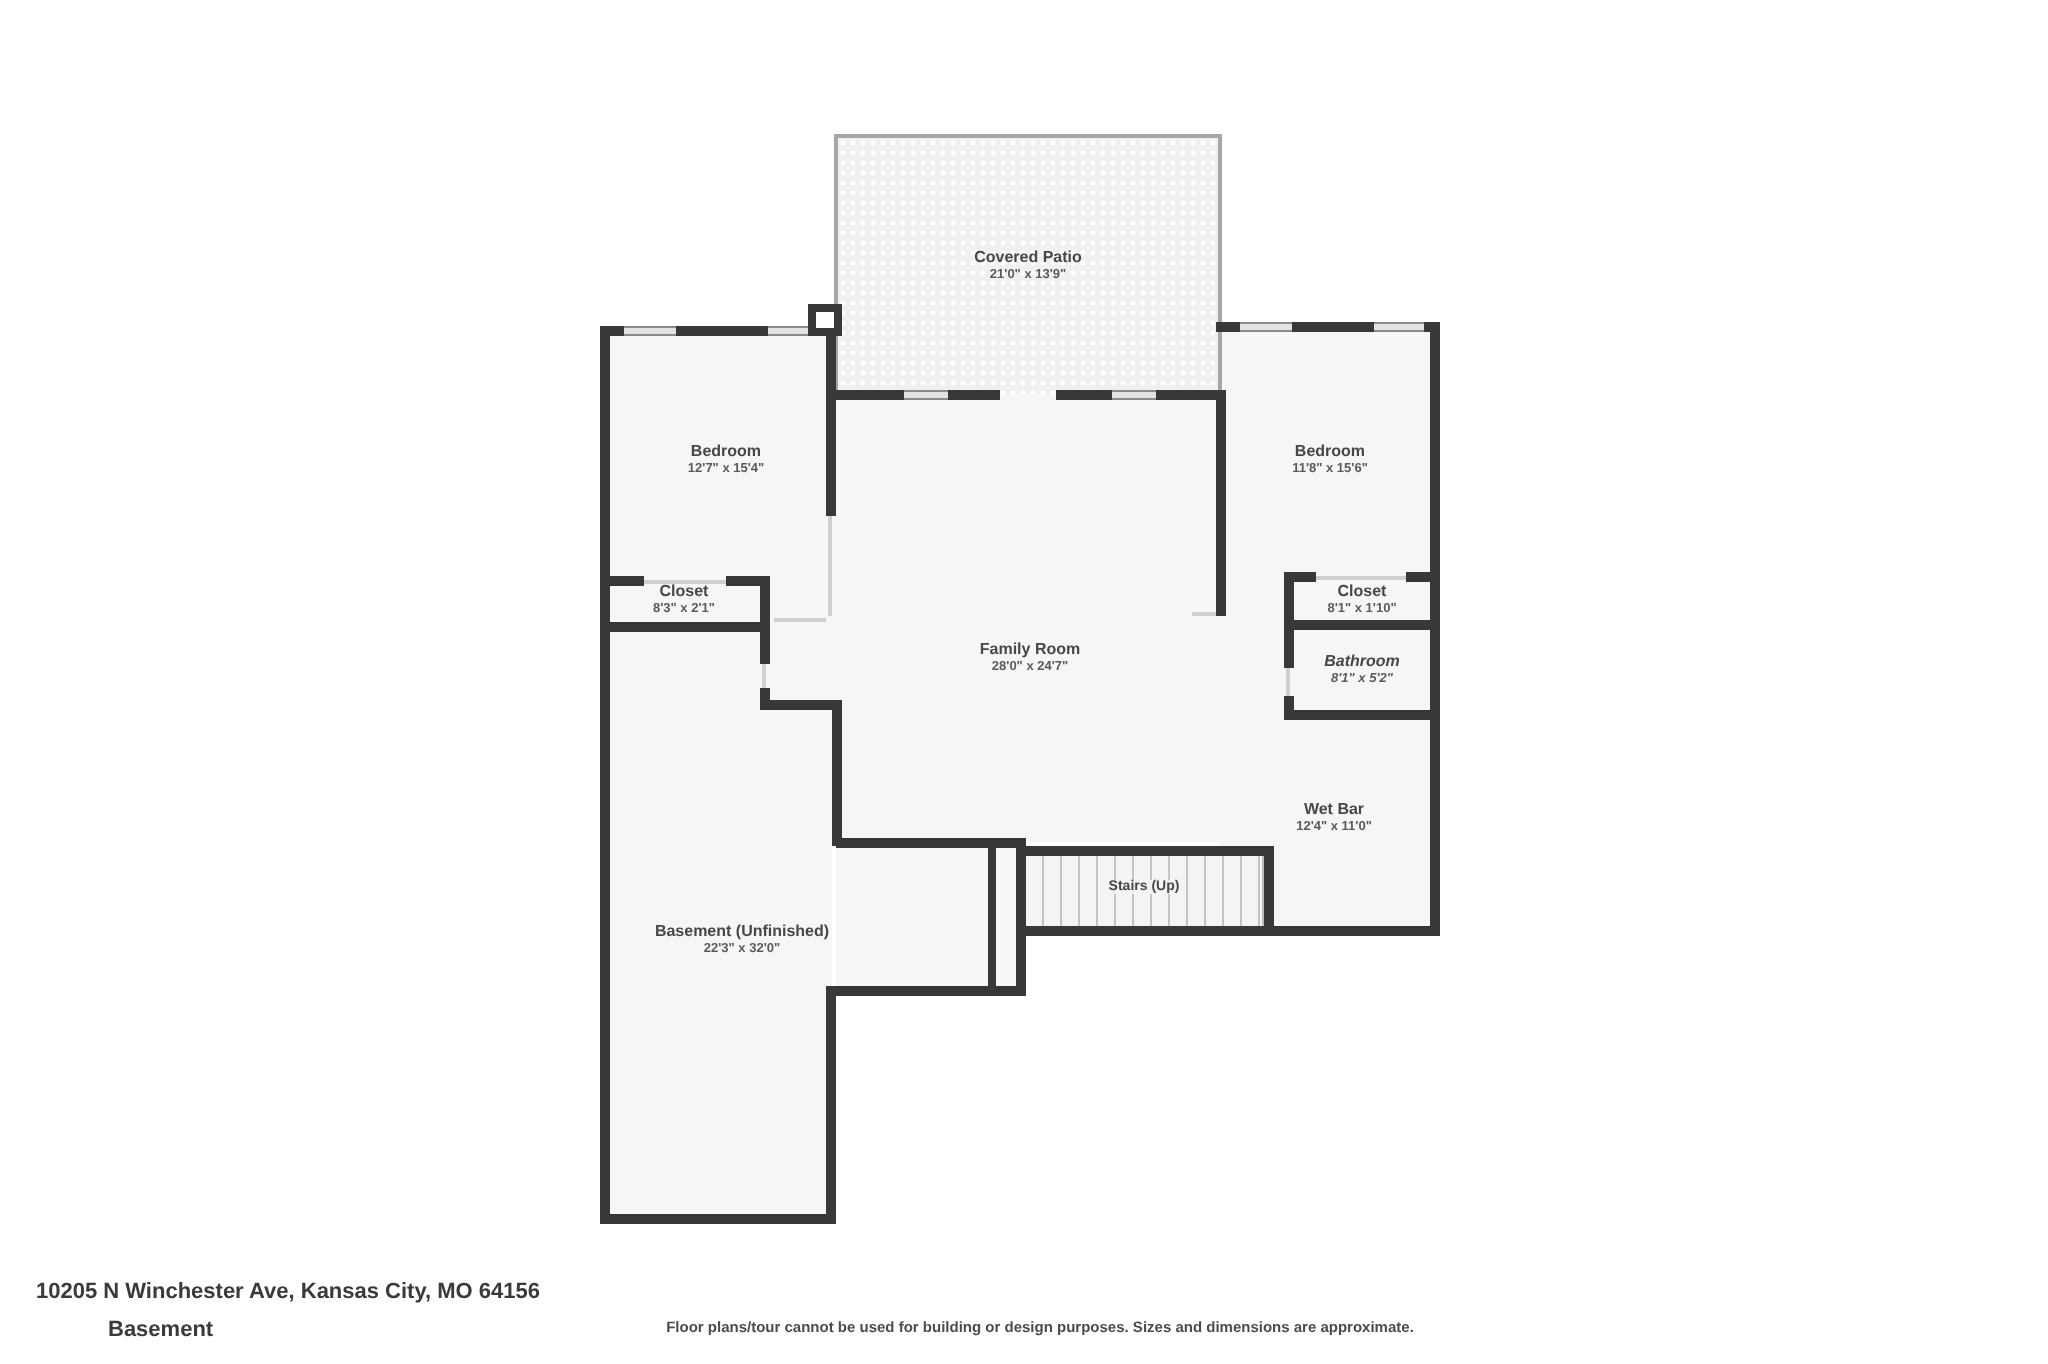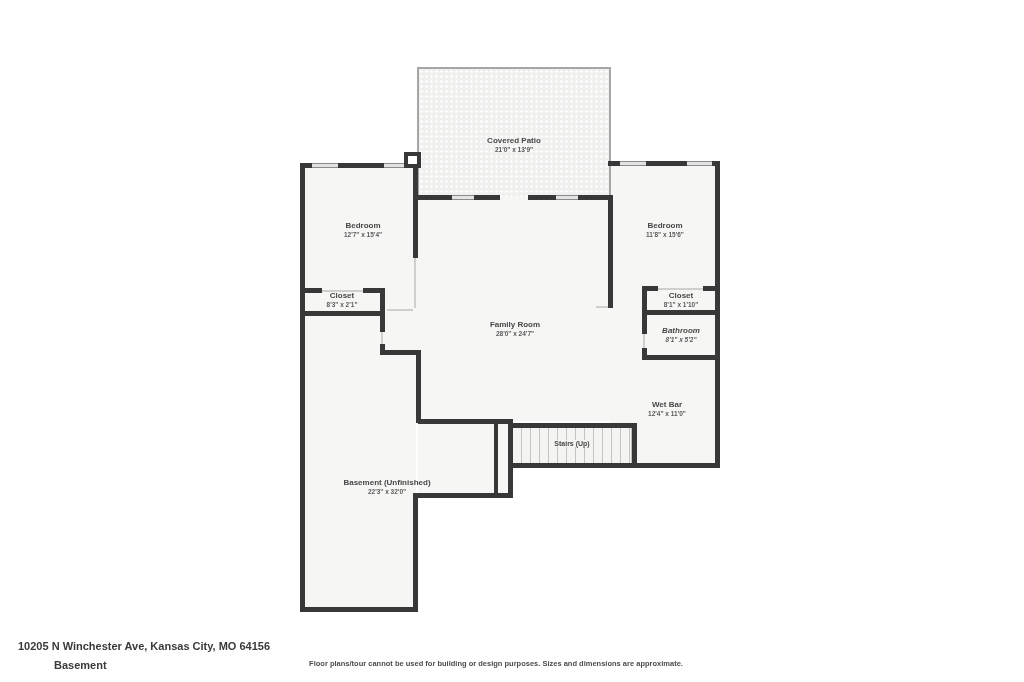--- a/index.html
+++ b/index.html
@@ -21,21 +21,21 @@
           border-right:1px solid #bdbdbb;box-sizing:border-box;}
   .bump{position:absolute;left:404px;top:152px;width:17px;height:16px;z-index:4;
         background:#ffffff;border:4px solid #383838;box-sizing:border-box;}
   .lbl{position:absolute;z-index:6;text-align:center;transform:translateX(-50%);white-space:nowrap;}
   .lbl .nm{font-size:8px;font-weight:bold;color:#474747;line-height:10px;}
   .lbl .dm{font-size:6.5px;font-weight:600;color:#5a5a5a;line-height:8px;}
   .stairs-lbl{position:absolute;z-index:6;transform:translateX(-50%);font-size:7px;font-weight:bold;
               color:#474747;background:rgba(244,244,243,0.9);padding:0 3px;white-space:nowrap;}
   .addr{position:absolute;left:18px;top:640px;font-size:11px;font-weight:bold;color:#3a3a3a;}
   .level{position:absolute;left:18px;top:659px;font-size:11px;font-weight:bold;color:#3a3a3a;padding-left:36px;}
-  .disc{position:absolute;left:496px;top:659px;transform:translateX(-50%);font-size:7.5px;
+  .disc{position:absolute;left:520px;top:659px;transform:translateX(-50%);font-size:7.5px;
         font-weight:bold;color:#4c4c4c;white-space:nowrap;}
 </style>
 </head>
 <body>
 
 <div class="page">
   <div class="plan">
 
     <div class="floor" style="left:302px;top:165px;width:114px;height:444px;"></div>
     <div class="floor" style="left:416px;top:197px;width:196px;height:224px;"></div>
@@ -93,21 +93,21 @@
     <div class="win" style="left:687px;top:161px;width:25px;height:5px;"></div>
 
     <div class="door" style="left:322px;top:290px;width:41px;height:2px;"></div>
     <div class="door" style="left:414px;top:258px;width:2px;height:50px;"></div>
     <div class="door" style="left:381px;top:332px;width:2px;height:14px;"></div>
     <div class="door" style="left:387px;top:309px;width:26px;height:2px;"></div>
     <div class="door" style="left:643px;top:334px;width:2px;height:14px;"></div>
     <div class="door" style="left:658px;top:288px;width:45px;height:2px;"></div>
     <div class="door" style="left:596px;top:306px;width:14px;height:2px;"></div>
 
-    <div class="lbl" style="left:514px;top:136px;text-align:center;">
+    <div class="lbl" style="left:514px;top:124px;text-align:center;">
       <div class="nm">Covered Patio</div>
       <div class="dm">21'0" x 13'9"</div>
     </div>
     <div class="lbl" style="left:363px;top:221px;">
       <div class="nm">Bedroom</div>
       <div class="dm">12'7" x 15'4"</div>
     </div>
     <div class="lbl" style="left:342px;top:291px;">
       <div class="nm">Closet</div>
       <div class="dm">8'3" x 2'1"</div>
@@ -126,21 +126,21 @@
     </div>
     <div class="lbl" style="left:681px;top:326px;font-style:italic;">
       <div class="nm">Bathroom</div>
       <div class="dm">8'1" x 5'2"</div>
     </div>
     <div class="lbl" style="left:667px;top:400px;">
       <div class="nm">Wet Bar</div>
       <div class="dm">12'4" x 11'0"</div>
     </div>
     <div class="stairs-lbl" style="left:572px;top:440px;">Stairs (Up)</div>
-    <div class="lbl" style="left:371px;top:478px;margin-left:16px;">
+    <div class="lbl" style="left:371px;top:461px;">
       <div class="nm">Basement (Unfinished)</div>
       <div class="dm">22'3" x 32'0"</div>
     </div>
   </div>
 
   <div class="addr">10205 N Winchester Ave, Kansas City, MO 64156</div>
   <div class="level">Basement</div>
   <div class="disc">Floor plans/tour cannot be used for building or design purposes. Sizes and dimensions are approximate.</div>
 </div>
 

